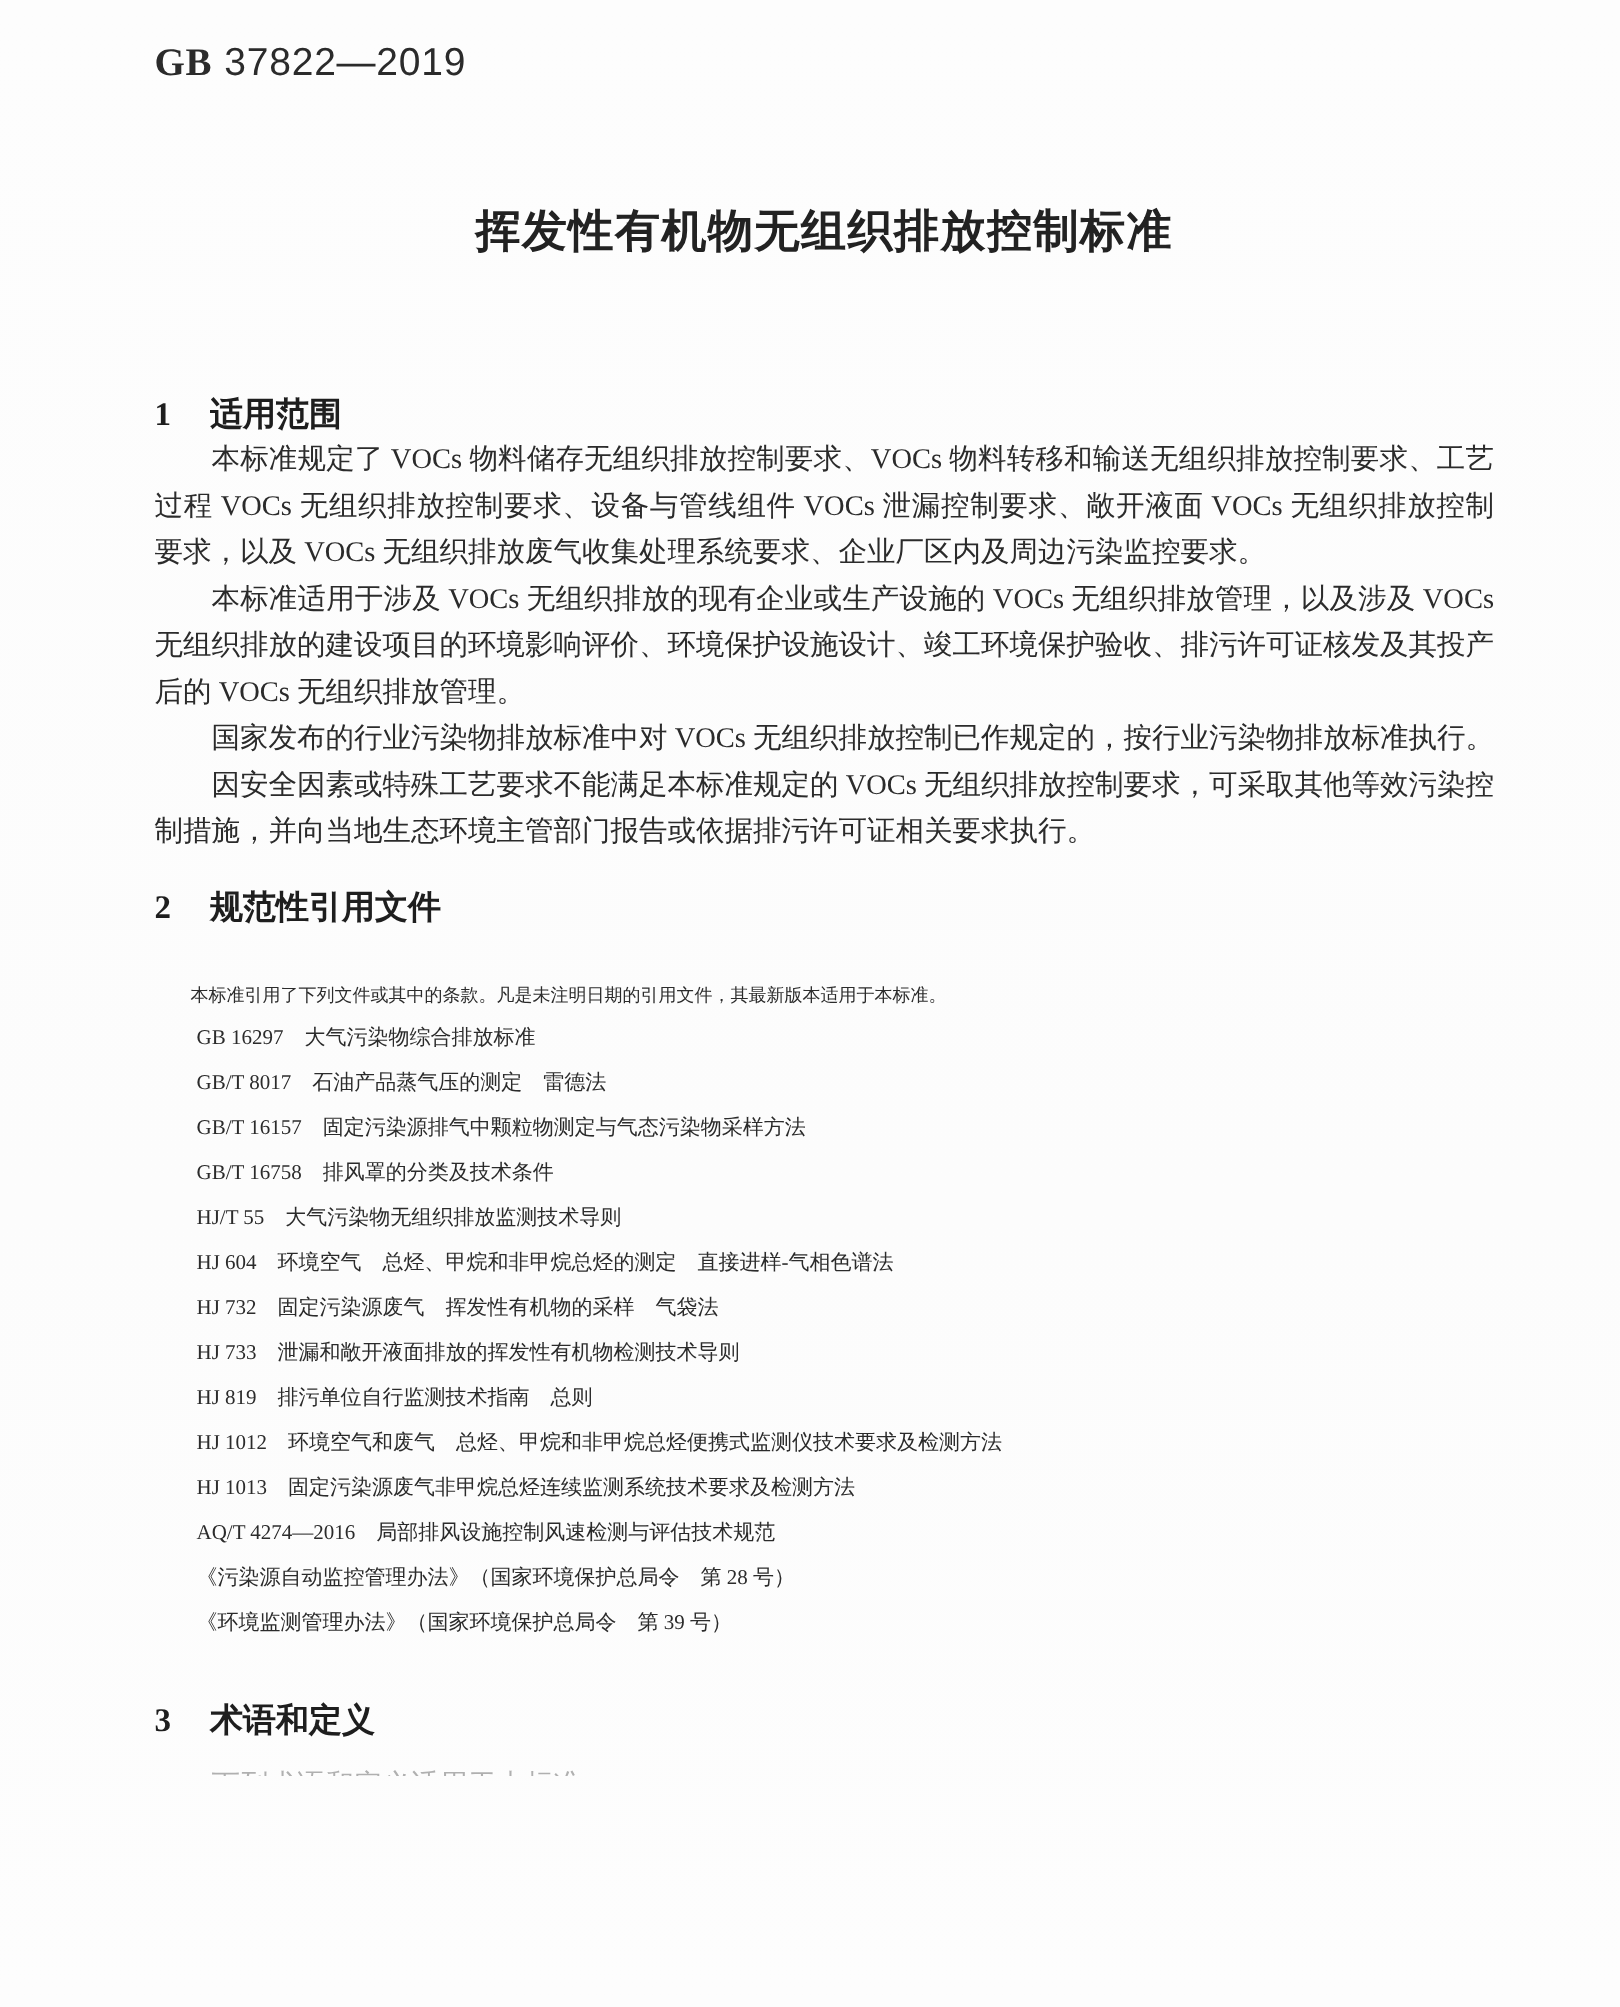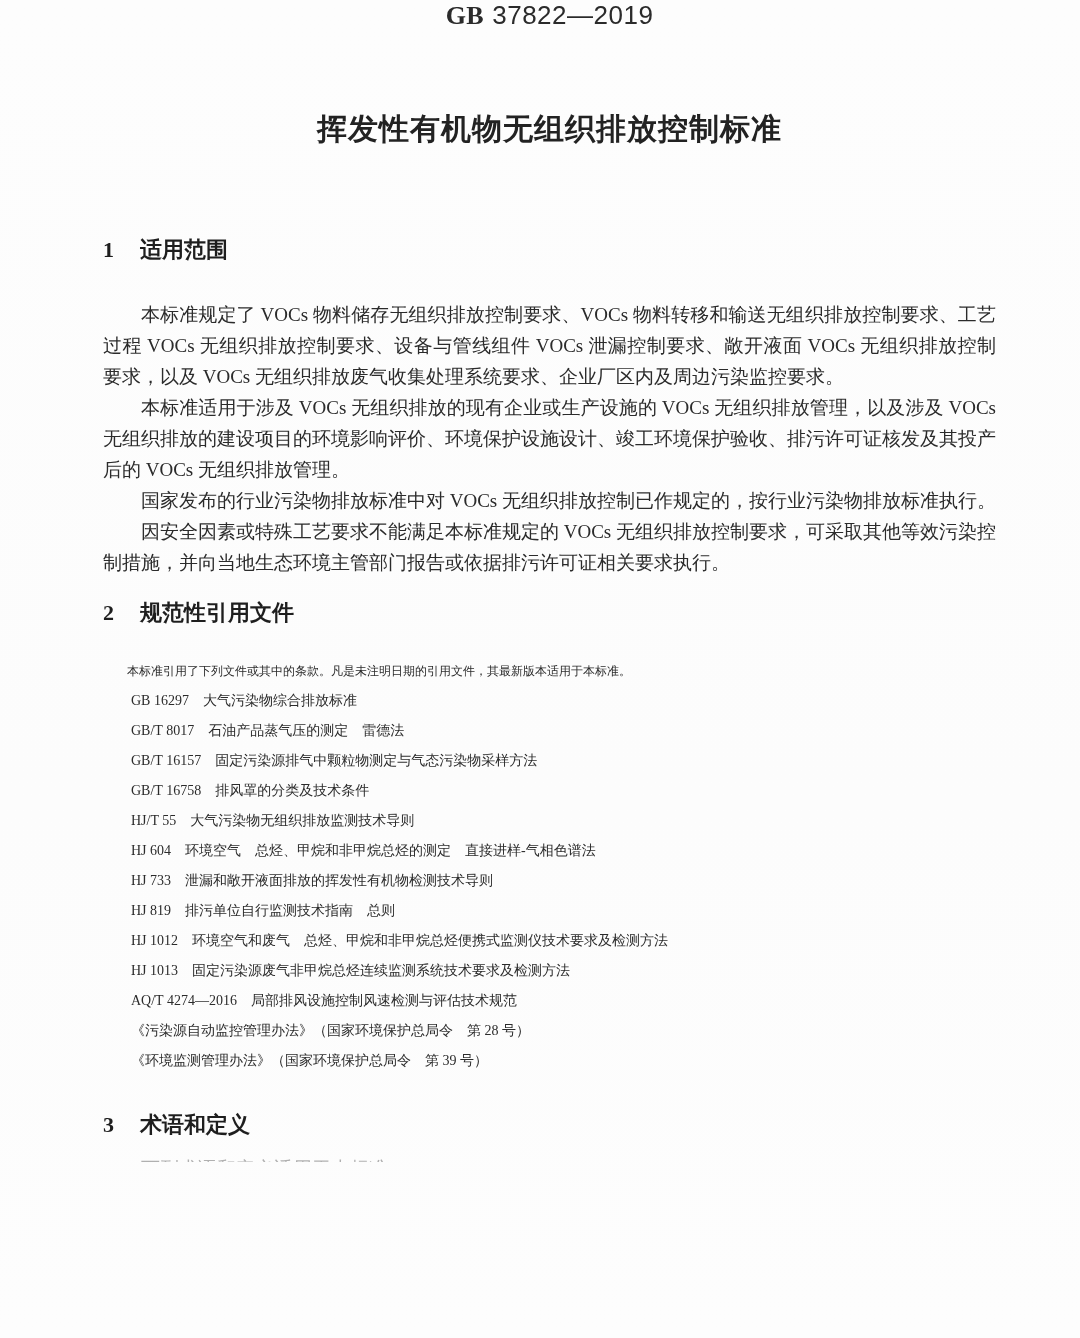--- a/index.html
+++ b/index.html
@@ -12,21 +12,22 @@
   .page {
     position: relative;
     width: 1080px;
     height: 1338px;
     overflow: hidden;
     background: linear-gradient(180deg, #fdfdfd 0%, #fcfcfc 60%, #fdfdfd 100%);
     padding: 0 84px 0 103px;
   }
   
   .doc-code {
-    text-align: center;
+    padding-top: 26px;
+    text-align: left;
     font-size: 26px;
     line-height: 30px;
     letter-spacing: 0.5px;
     white-space: nowrap;
   }
   .code-prefix {
     font-family: "Liberation Serif", "DejaVu Serif", serif;
     font-weight: 700;
     margin-right: 8px;
   }
@@ -51,21 +52,21 @@
     font-weight: 700;
     font-size: 22px;
     line-height: 30px;
     color: #1e1e1e;
   }
   .sec-heading .sec-num { display: inline-block; margin-right: 26px; }
   #sec1-heading { margin-top: 86px; }
   #sec2-heading { margin-top: 20px; }
   #sec3-heading { margin-top: 34px; }
   
-  .paras { margin-top: 34px; }
+  .paras { }
   .para {
     font-size: 19px;
     line-height: 31px;
     text-indent: 2em;
     text-align: justify;
     color: #2b2b2b;
   }
   .intro-para {
     margin-top: 28px;
     font-size: 12px;
@@ -125,20 +126,21 @@
 
   <p class="intro-para">本标准引用了下列文件或其中的条款。凡是未注明日期的引用文件，其最新版本适用于本标准。</p>
 
   <div class="ref-list">
     <div class="ref-item">GB 16297　大气污染物综合排放标准</div>
     <div class="ref-item">GB/T 8017　石油产品蒸气压的测定　雷德法</div>
     <div class="ref-item">GB/T 16157　固定污染源排气中颗粒物测定与气态污染物采样方法</div>
     <div class="ref-item">GB/T 16758　排风罩的分类及技术条件</div>
     <div class="ref-item">HJ/T 55　大气污染物无组织排放监测技术导则</div>
     <div class="ref-item">HJ 604　环境空气　总烃、甲烷和非甲烷总烃的测定　直接进样-气相色谱法</div>
+    <div class="ref-item">HJ 732　固定污染源废气　挥发性有机物的采样　气袋法</div>
     <div class="ref-item">HJ 733　泄漏和敞开液面排放的挥发性有机物检测技术导则</div>
     <div class="ref-item">HJ 819　排污单位自行监测技术指南　总则</div>
     <div class="ref-item">HJ 1012　环境空气和废气　总烃、甲烷和非甲烷总烃便携式监测仪技术要求及检测方法</div>
     <div class="ref-item">HJ 1013　固定污染源废气非甲烷总烃连续监测系统技术要求及检测方法</div>
     <div class="ref-item">AQ/T 4274—2016　局部排风设施控制风速检测与评估技术规范</div>
     <div class="ref-item">《污染源自动监控管理办法》（国家环境保护总局令　第 28 号）</div>
     <div class="ref-item">《环境监测管理办法》（国家环境保护总局令　第 39 号）</div>
   </div>
 
   <div class="sec-heading" id="sec3-heading">

